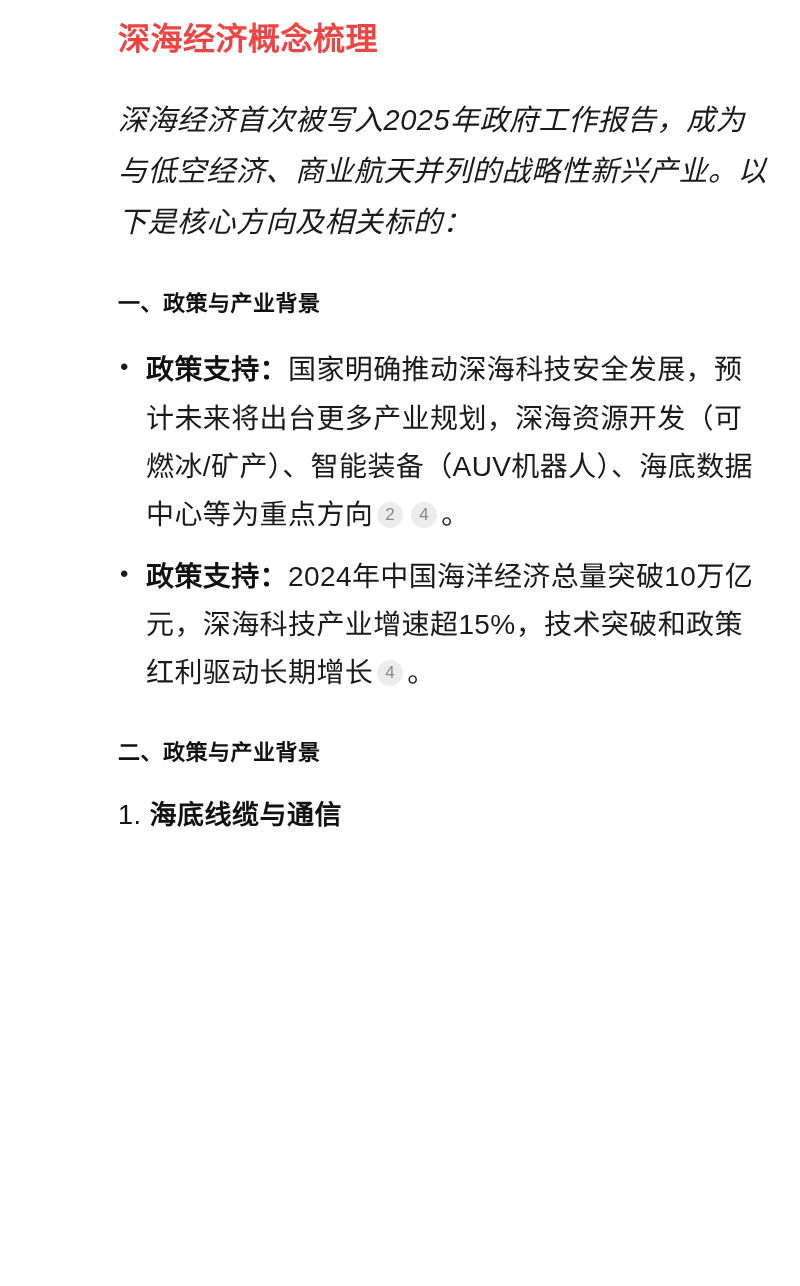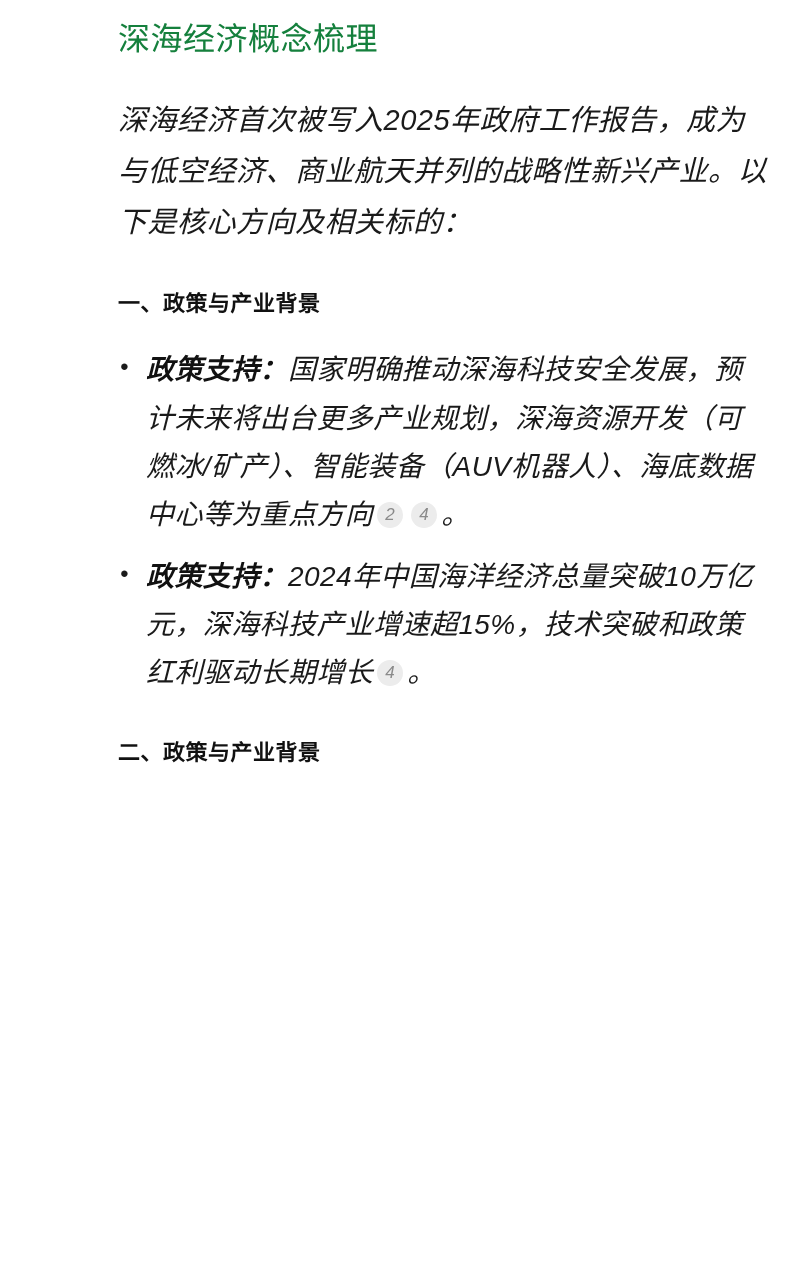--- a/index.html
+++ b/index.html
@@ -14,25 +14,25 @@
     color: #1a1a1a;
     -webkit-font-smoothing: antialiased;
   }
   .page {
     width: 800px;
     box-sizing: border-box;
     padding: 10px 30px 20px 118px;
   }
   h1.doc-title {
     font-size: 32px;
-    font-weight: normal;
+    font-weight: bold;
     line-height: 1.35;
     margin: 8px 0 34px 0;
     letter-spacing: 0.5px;
-    color: #15803d;
+    color: #ef4444;
   }
   p.intro {
     font-size: 29px;
     line-height: 1.75;
     margin: 0 0 40px 0;
     letter-spacing: 0.5px;
     color: #1a1a1a;
     font-style: italic;
   }
   h2.section-heading {
@@ -51,21 +51,20 @@
     letter-spacing: 0.5px;
     color: #111111;
   }
   h3.sub-heading .num {
     font-weight: normal;
   }
   ul.bullets {
     list-style: none;
     margin: 0 0 38px 0;
     padding: 0;
-    font-style: italic;
   }
   ul.bullets.nested {
     margin: 0 0 10px 0;
     padding-left: 42px;
   }
   li.bullet-item {
     position: relative;
     padding-left: 28px;
     font-size: 28px;
     line-height: 1.72;
@@ -119,15 +118,19 @@
     <li class="bullet-item">
       <span class="term">政策支持：</span><span>国家明确推动深海科技安全发展，预计未来将出台更多产业规划，深海资源开发（可燃冰/矿产）、智能装备（AUV机器人）、海底数据中心等为重点方向</span><span class="cite">2</span><span class="cite">4</span><span>。</span>
     </li>
     <li class="bullet-item">
       <span class="term">政策支持：</span><span>2024年中国海洋经济总量突破10万亿元，深海科技产业增速超15%，技术突破和政策红利驱动长期增长</span><span class="cite">4</span><span>。</span>
     </li>
   </ul>
 
   <h2 class="section-heading">二、政策与产业背景</h2>
 
+  <h3 class="sub-heading">
+    <span class="num">1.</span>
+    <span>海底线缆与通信</span>
+  </h3>
 
 
 </div>
 
 </body></html>

